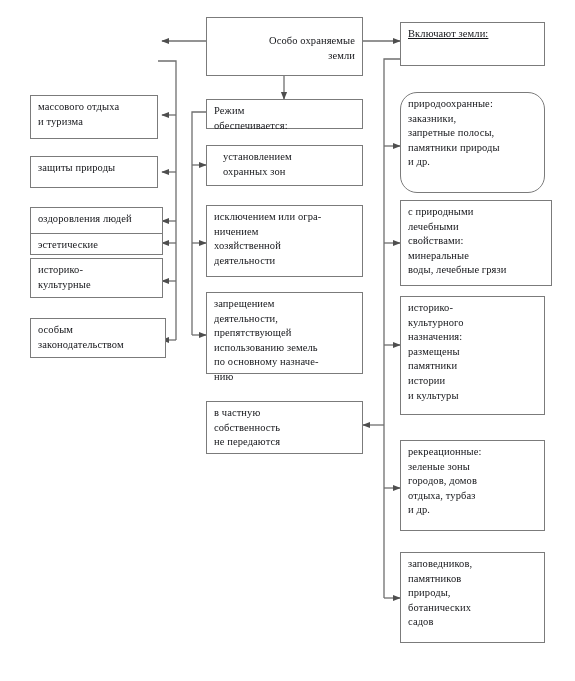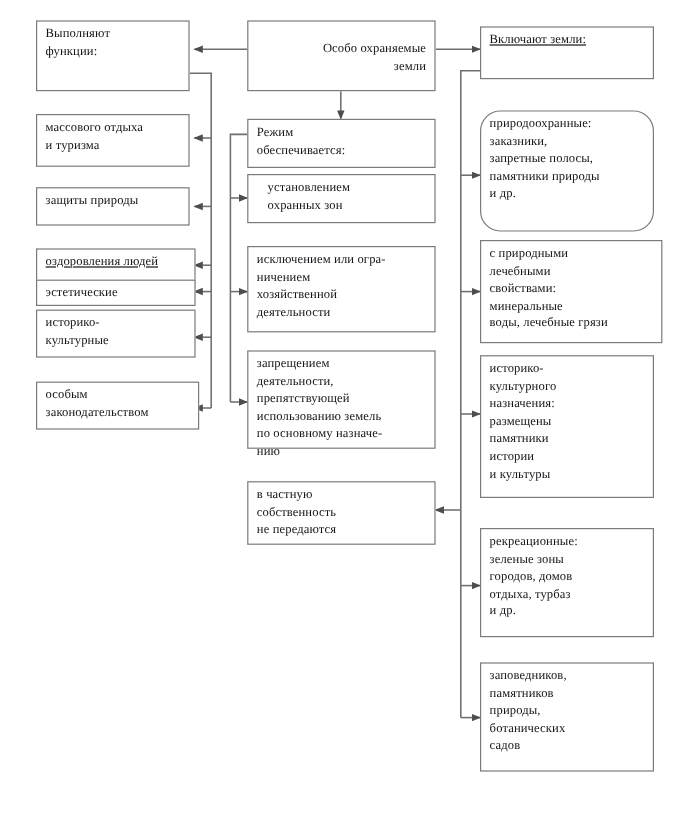--- a/index.html
+++ b/index.html
@@ -95,34 +95,32 @@
       <path d="M 384 488 L 400 488" marker-end="url(#arrow-right)"></path>
       <path d="M 384 598 L 400 598" marker-end="url(#arrow-right)"></path>
 
       <path d="M 384 425 L 363 425" marker-end="url(#arrow-left)"></path>
     </g>
   </svg>
 
   <div class="node center-text vcenter" style="left:206px; top:17px; width:157px; height:59px;">Особо охраняемые
 земли</div>
 
-  <div class="node" style="left:30px; top:17px; width:128px; height:59px;">Выполняют
-функции:</div>
 
-  <div class="node" style="left:206px; top:99px; width:157px; height:41px;">Режим
+  <div class="node" style="left:206px; top:99px; width:157px; height:30px;">Режим
 обеспечивается:</div>
 
   <div class="node" style="left:400px; top:22px; width:145px; height:44px;text-decoration:underline;">Включают земли:</div>
 
   <div class="node" style="left:30px; top:95px; width:128px; height:44px;">массового отдыха
 и туризма</div>
 
   <div class="node" style="left:30px; top:156px; width:128px; height:32px;">защиты природы</div>
 
-  <div class="node" style="left:30px; top:207px; width:133px; height:33px;text-decoration:underline;">оздоровления людей</div>
+  <div class="node" style="left:30px; top:207px; width:133px; height:33px;">оздоровления людей</div>
 
   <div class="node" style="left:30px; top:233px; width:133px; height:22px;">эстетические</div>
 
   <div class="node" style="left:30px; top:258px; width:133px; height:40px;">историко-
 культурные</div>
 
   <div class="node" style="left:30px; top:318px; width:136px; height:40px;">особым
 законодательством</div>
 
   <div class="node" style="left:206px; top:145px; width:157px; height:41px;padding-left:16px;">установлением

